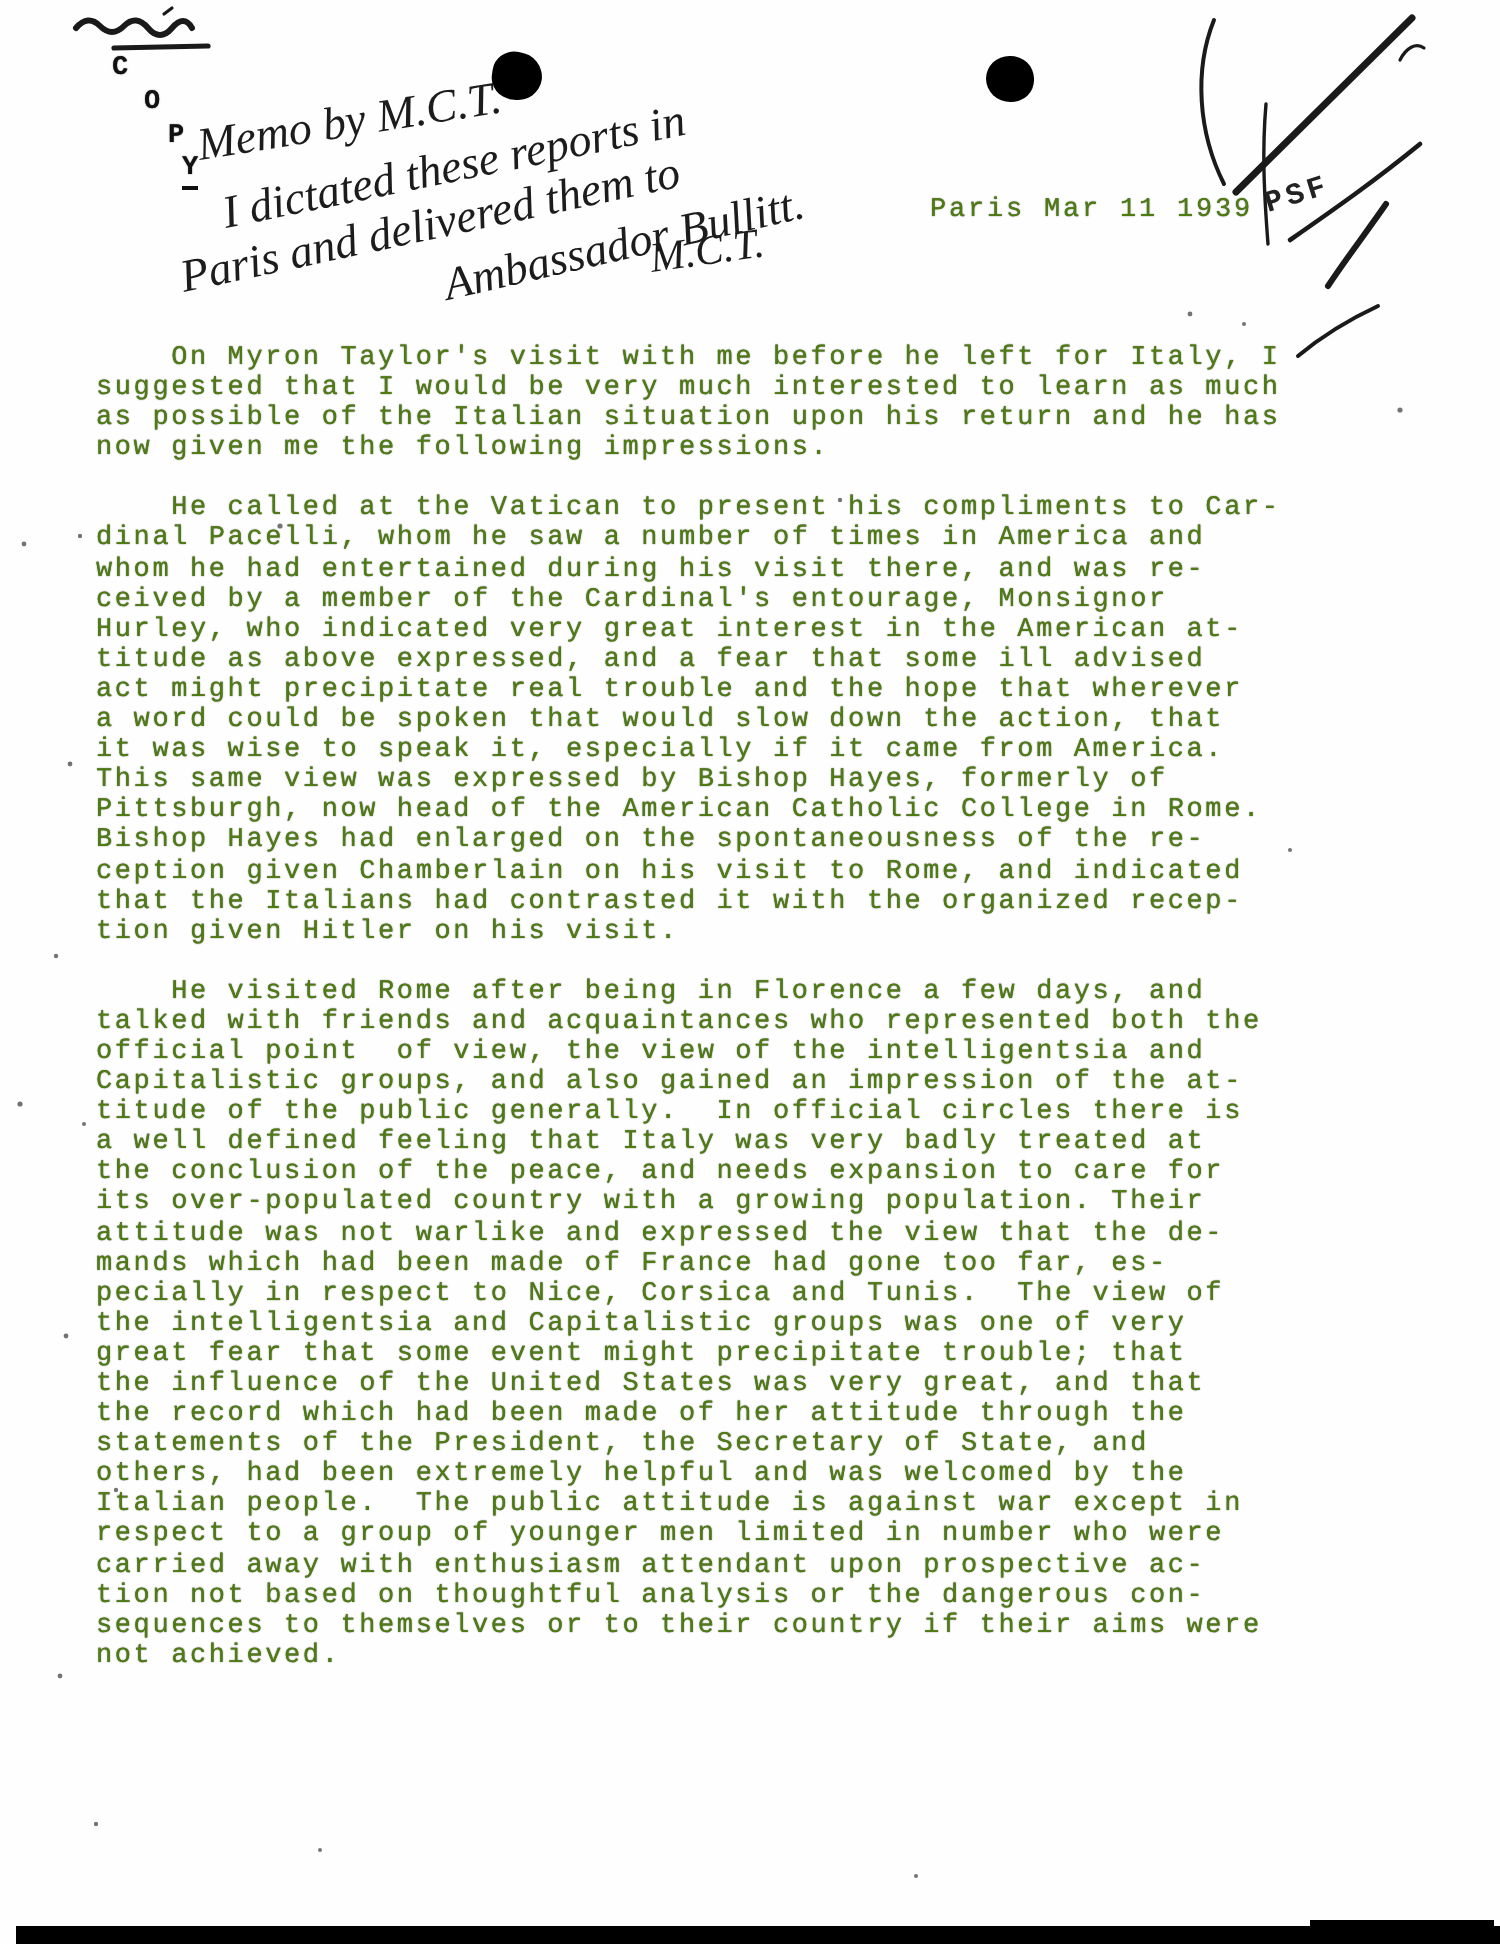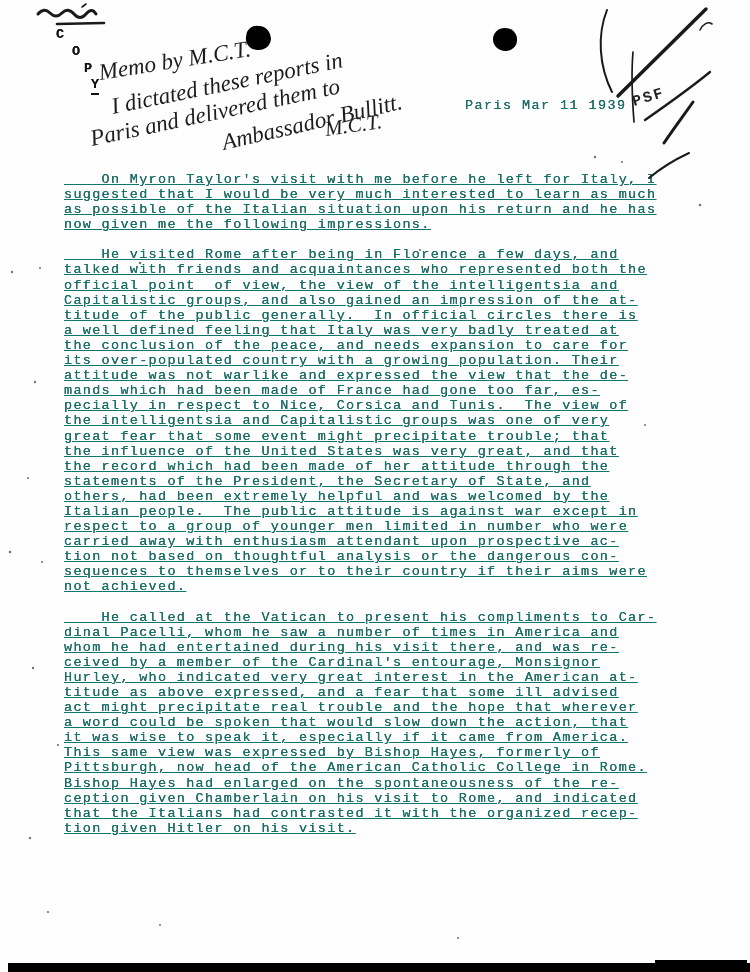--- a/index.html
+++ b/index.html
@@ -3,28 +3,28 @@
 <meta charset="utf-8">
 <style>
   html,body { margin:0; padding:0; }
   body {
     width:750px; height:972px; position:relative;
     background:#ffffff; overflow:hidden;
     font-family:"Liberation Mono","DejaVu Sans Mono",monospace;
   }
   .page { position:absolute; inset:0; background:#fefefe; }
   .typed {
-    color:#0f766e;
+    color:#4d7c0f;
     text-shadow:0 0 0.6px rgba(15,15,15,0.8);
   }
   .body-text {
     position:absolute; left:48px; top:172px; width:660px;
     font-size:13.5px; line-height:15.1px; letter-spacing:1.3px;
   }
-  .para { margin:0 0 15px 16px; white-space:pre;text-decoration:underline; }
+  .para { margin:0 0 15px 0; white-space:pre; }
   .date-line {
     position:absolute; left:465px; top:98px;
     font-size:13.5px; letter-spacing:1.4px; white-space:pre;
   }
   .address {
     position:absolute; left:107px; top:130px;
     font-size:13.5px; line-height:17px; letter-spacing:1.3px; white-space:pre;
   }
   .copy-letter {
     position:absolute; font-size:13.5px; font-weight:bold;
@@ -69,20 +69,35 @@
   <div class="hole hole-right"></div>
 
   <div class="typed date-line">Paris Mar 11 1939</div>
 
 
   <div class="typed body-text">
       <p class="para">    On Myron Taylor's visit with me before he left for Italy, I
 suggested that I would be very much interested to learn as much
 as possible of the Italian situation upon his return and he has
 now given me the following impressions.</p>
+      <p class="para">    He called at the Vatican to present his compliments to Car-
+dinal Pacelli, whom he saw a number of times in America and
+whom he had entertained during his visit there, and was re-
+ceived by a member of the Cardinal's entourage, Monsignor
+Hurley, who indicated very great interest in the American at-
+titude as above expressed, and a fear that some ill advised
+act might precipitate real trouble and the hope that wherever
+a word could be spoken that would slow down the action, that
+it was wise to speak it, especially if it came from America.
+This same view was expressed by Bishop Hayes, formerly of
+Pittsburgh, now head of the American Catholic College in Rome.
+Bishop Hayes had enlarged on the spontaneousness of the re-
+ception given Chamberlain on his visit to Rome, and indicated
+that the Italians had contrasted it with the organized recep-
+tion given Hitler on his visit.</p>
       <p class="para">    He visited Rome after being in Florence a few days, and
 talked with friends and acquaintances who represented both the
 official point  of view, the view of the intelligentsia and
 Capitalistic groups, and also gained an impression of the at-
 titude of the public generally.  In official circles there is
 a well defined feeling that Italy was very badly treated at
 the conclusion of the peace, and needs expansion to care for
 its over-populated country with a growing population. Their
 attitude was not warlike and expressed the view that the de-
 mands which had been made of France had gone too far, es-
@@ -92,35 +107,20 @@
 the influence of the United States was very great, and that
 the record which had been made of her attitude through the
 statements of the President, the Secretary of State, and
 others, had been extremely helpful and was welcomed by the
 Italian people.  The public attitude is against war except in
 respect to a group of younger men limited in number who were
 carried away with enthusiasm attendant upon prospective ac-
 tion not based on thoughtful analysis or the dangerous con-
 sequences to themselves or to their country if their aims were
 not achieved.</p>
-      <p class="para">    He called at the Vatican to present his compliments to Car-
-dinal Pacelli, whom he saw a number of times in America and
-whom he had entertained during his visit there, and was re-
-ceived by a member of the Cardinal's entourage, Monsignor
-Hurley, who indicated very great interest in the American at-
-titude as above expressed, and a fear that some ill advised
-act might precipitate real trouble and the hope that wherever
-a word could be spoken that would slow down the action, that
-it was wise to speak it, especially if it came from America.
-This same view was expressed by Bishop Hayes, formerly of
-Pittsburgh, now head of the American Catholic College in Rome.
-Bishop Hayes had enlarged on the spontaneousness of the re-
-ception given Chamberlain on his visit to Rome, and indicated
-that the Italians had contrasted it with the organized recep-
-tion given Hitler on his visit.</p>
     </div>
 
   <svg class="annotations" width="750" height="972" viewBox="0 0 750 972">
 
     <g>
       <path class="ink" d="M38,14 q6,-7 12,-1 t12,0 t12,1 t12,0 t10,0" stroke-width="3"></path>
       <path class="ink" d="M57,24 L104,23" stroke-width="2.6"></path>
       <path class="ink" d="M82,7 l4,-3" stroke-width="1.6"></path>
     </g>
 

